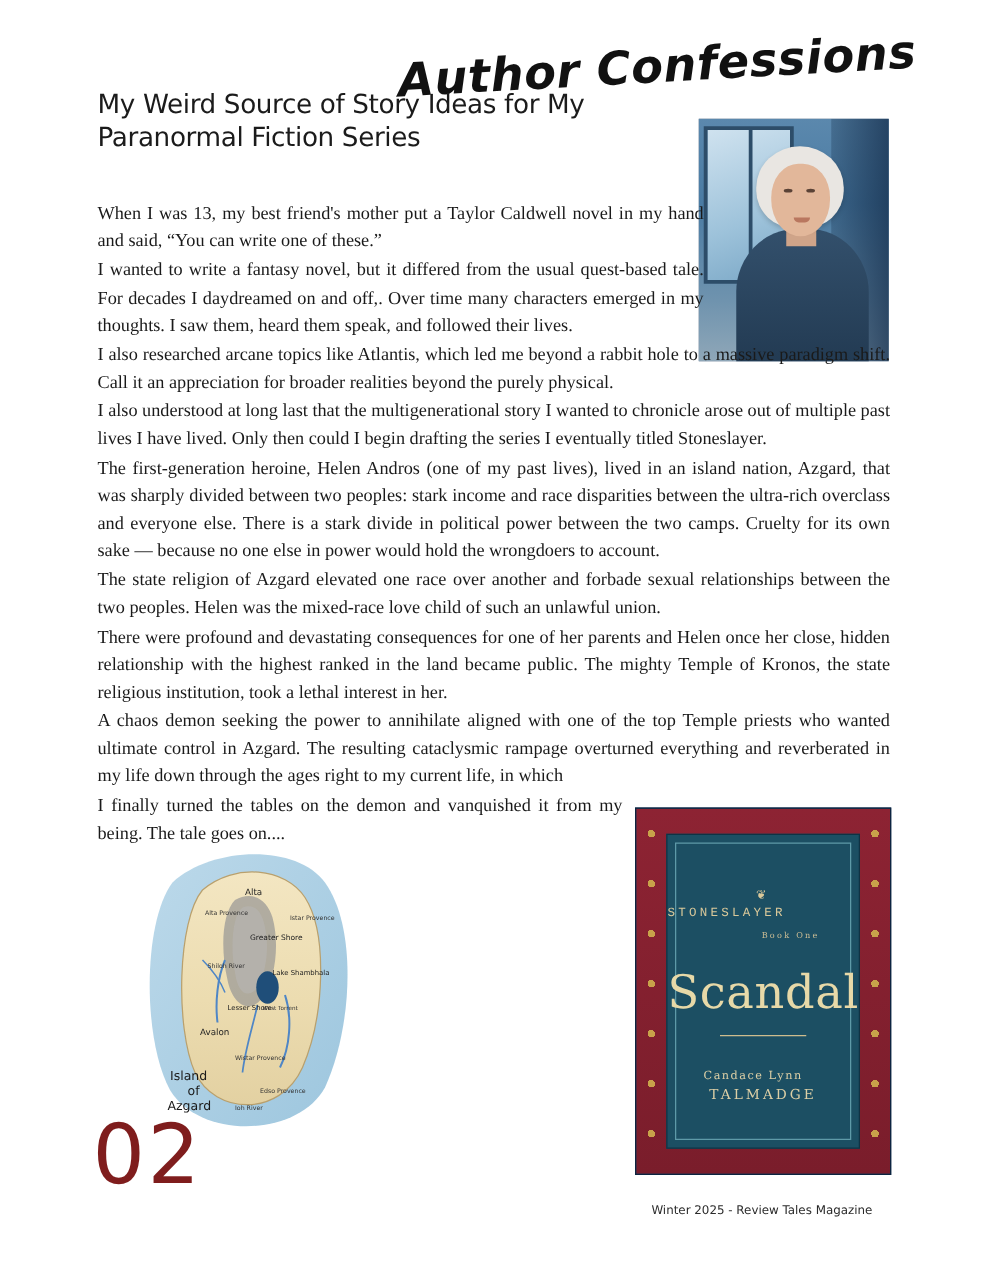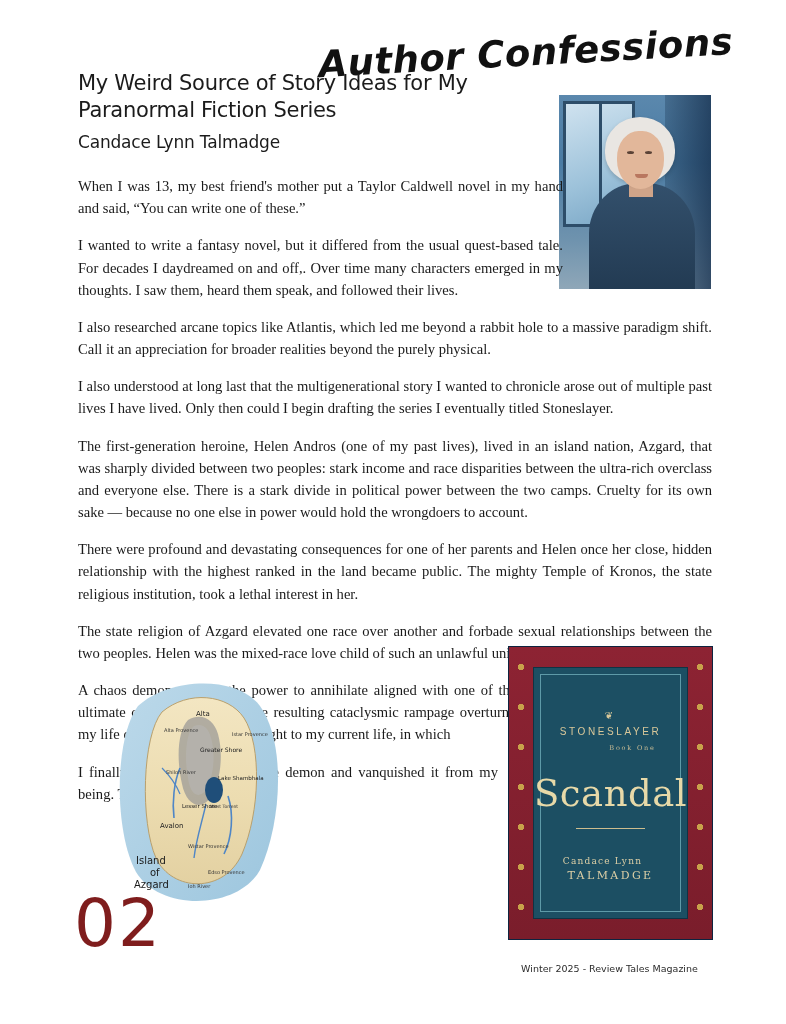--- a/index.html
+++ b/index.html
@@ -166,21 +166,21 @@
     position: absolute;
     left: 78px;
     top: 160px;
     width: 634px;
     font-size: 14.6px;
     line-height: 1.52;
     text-align: justify;
     color: #1a1a1a;
   }
   .body-text p {
-    margin: 15px 0 1px 0;
+    margin: 0 0 1px 0;
   }
   .body-text p.medium {
     width: 485px;
   }
   .body-text p.tight {
     width: 420px;
   }
 
   
   .map-wrap {
@@ -247,22 +247,22 @@
   .cover-inner2 {
     position: absolute;
     inset: 6px;
     border: 1px solid #5e9aa8;
   }
   .cover-series {
     position: absolute;
     top: 58px;
     left: 0;
     right: 0;
-    text-align: center;
-    font-family: Liberation Sans, sans-serif;
+    text-align: left;
+    font-family: Liberation Mono, monospace;
     font-size: 10px;
     letter-spacing: 2.6px;
     color: #d9c89a;
   }
   .cover-booknum {
     position: absolute;
     top: 76px;
     left: 0;
     right: 0;
     text-align: center;
@@ -338,21 +338,20 @@
 </style>
 </head>
 <body>
 
 <div class="page">
 
   <div class="masthead">Author Confessions</div>
 
   <div class="title-block">
     <h1 class="article-title">My Weird Source of Story Ideas for My Paranormal Fiction Series</h1>
-    <div class="byline">Candace Lynn Talmadge</div>
   </div>
 
   <div class="author-photo">
     <div class="photo-bg"></div>
     <div class="photo-window"></div>
     <div class="photo-curtain"></div>
     <div class="photo-body"></div>
     <div class="photo-neck"></div>
     <div class="photo-hair"></div>
     <div class="photo-face"></div>
@@ -360,22 +359,22 @@
     <div class="photo-eye right"></div>
     <div class="photo-mouth"></div>
   </div>
 
   <div class="body-text">
     <p class="medium">When I was 13, my best friend's mother put a Taylor Caldwell novel in my hand and said, “You can write one of these.”</p>
     <p class="medium">I wanted to write a fantasy novel, but it differed from the usual quest-based tale. For decades I daydreamed on and off,. Over time many characters emerged in my thoughts. I saw them, heard them speak, and followed their lives.</p>
     <p>I also researched arcane topics like Atlantis, which led me beyond a rabbit hole to a massive paradigm shift. Call it an appreciation for broader realities beyond the purely physical.</p>
     <p>I also understood at long last that the multigenerational story I wanted to chronicle arose out of multiple past lives I have lived. Only then could I begin drafting the series I eventually titled Stoneslayer.</p>
     <p>The first-generation heroine, Helen Andros (one of my past lives), lived in an island nation, Azgard, that was sharply divided between two peoples: stark income and race disparities between the ultra-rich overclass and everyone else. There is a stark divide in political power between the two camps. Cruelty for its own sake — because no one else in power would hold the wrongdoers to account.</p>
+    <p>The state religion of Azgard elevated one race over another and forbade sexual relationships between the two peoples. Helen was the mixed-race love child of such an unlawful union.</p>
     <p>There were profound and devastating consequences for one of her parents and Helen once her close, hidden relationship with the highest ranked in the land became public. The mighty Temple of Kronos, the state religious institution, took a lethal interest in her.</p>
-    <p>The state religion of Azgard elevated one race over another and forbade sexual relationships between the two peoples. Helen was the mixed-race love child of such an unlawful union.</p>
     <p>A chaos demon seeking the power to annihilate aligned with one of the top Temple priests who wanted ultimate control in Azgard. The resulting cataclysmic rampage overturned everything and reverberated in my life down through the ages right to my current life, in which</p>
     <p class="tight">I finally turned the tables on the demon and vanquished it from my being. The tale goes on....</p>
   </div>
 
   <div class="page-number">02</div>
 
   <div class="map-wrap">
     <svg class="map-svg" width="180" height="238" viewBox="0 0 180 238" xmlns="http://www.w3.org/2000/svg">
       <defs>
         <linearGradient id="sea" x1="0" y1="0" x2="1" y2="1">

